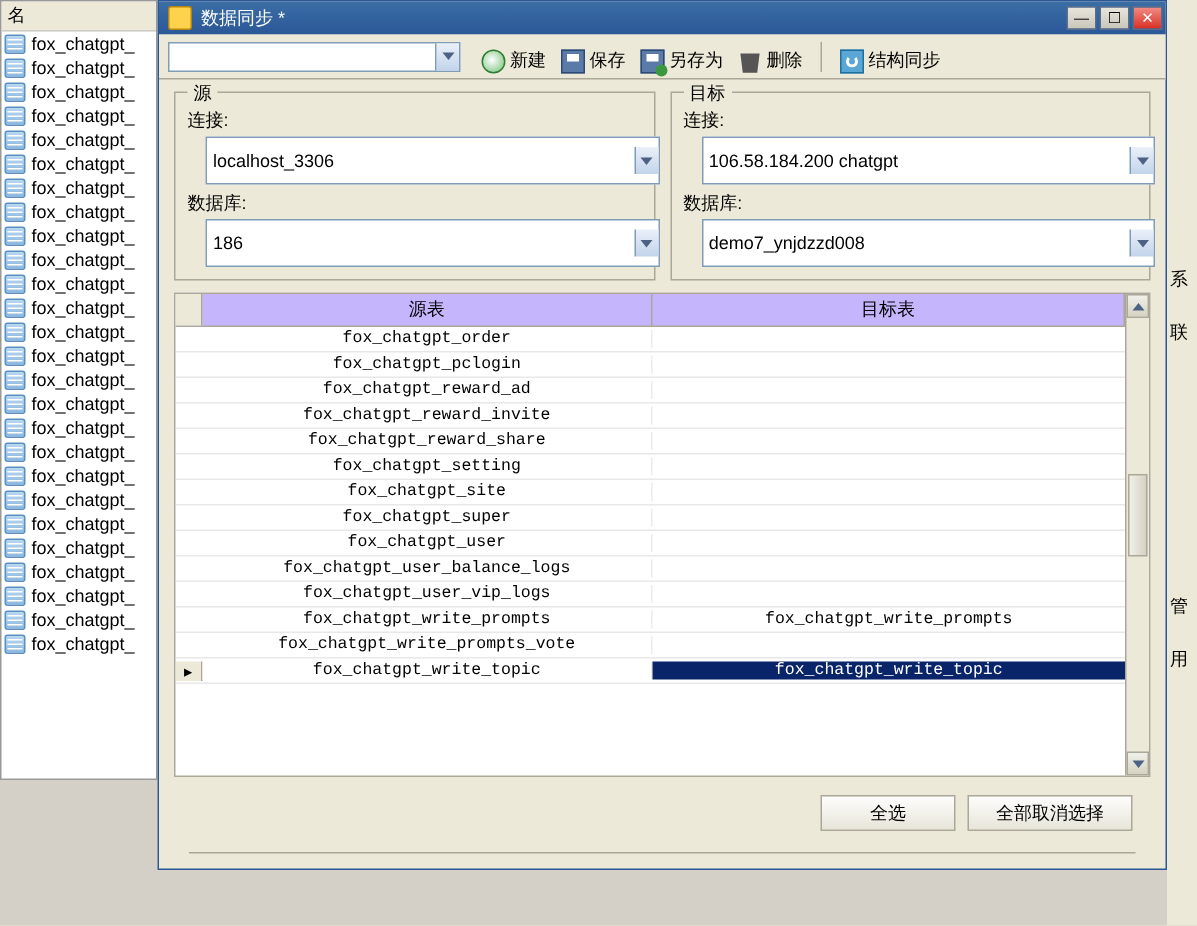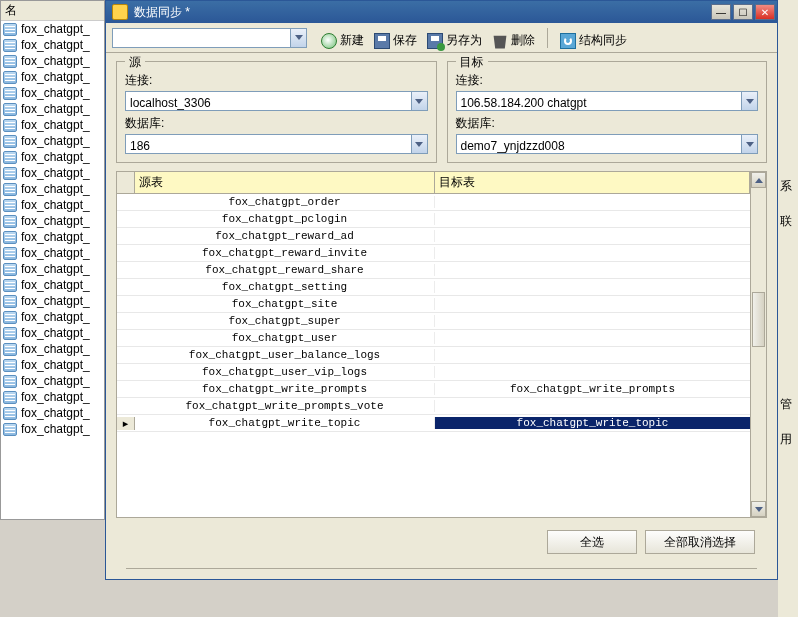--- a/index.html
+++ b/index.html
@@ -37,26 +37,26 @@
 
 .tabs { display:flex; border-bottom:1px solid #aca899; padding:6px 10px 0 10px; background:#ece9d8; gap:0; }
 .tab { padding:3px 12px; border:1px solid #aca899; border-bottom:none; background:#ece9d8; cursor:pointer; margin-right:2px; position:relative; top:1px; }
 .tab.active { background:#ece9d8; border-bottom:1px solid #ece9d8; }
 
 .tab-body { flex:1; padding:8px 10px; display:flex; flex-direction:column; gap:8px; overflow:hidden; }
 .conn-row { display:flex; gap:10px; }
 .group { flex:1; border:1px solid #aca899; padding:6px 8px 8px 8px; position:relative; }
 .group-title { position:absolute; top:-8px; left:8px; background:#ece9d8; padding:0 4px; }
 .field-label { margin:4px 0 2px 0; }
-.select { width:100%; height:20px; background:#fff; border:1px solid #7f9db9; display:flex; align-items:flex-end; padding:0 0 0 4px; font-family: "Courier New", monospace; }
+.select { width:100%; height:32px; background:#fff; border:1px solid #7f9db9; display:flex; align-items:center; padding:0 0 0 4px; font-family: "Courier New", monospace; margin-left: 12px; }
 .select .combo-btn { height:18px; }
 
 .table-wrap { flex:1; display:flex; border:1px solid #aca899; background:#fff; min-height:0; }
 .table-scroll { flex:1; overflow:hidden; }
-.thead { display:flex; background:#fef9c3; border-bottom:1px solid #aca899; }
+.thead { display:flex; background:#c4b5fd; border-bottom:1px solid #aca899;text-align:center; }
 .th { padding:2px 4px; border-right:1px solid #aca899; }
 .th.c0 { width:18px; background:#ece9d8; }
 .th.c1 { width:300px; }
 .th.c2 { flex:1; }
 .trow { display:flex; border-bottom:1px solid #e8e8e8; height:17px; align-items:center; }
 .td { padding:0 4px; font-family: "Courier New", monospace; font-size:11px; white-space:nowrap; overflow:hidden;text-align:center; }
 .td.c0 { width:18px; background:#ece9d8; border-right:1px solid #aca899; display:flex; align-items:center; justify-content:center; font-family:Arial; }
 .td.c1 { width:300px; border-right:1px solid #ececec; }
 .td.c2 { flex:1; }
 .trow.selected .td.c2 { background:#0a246a; color:#fff; }

